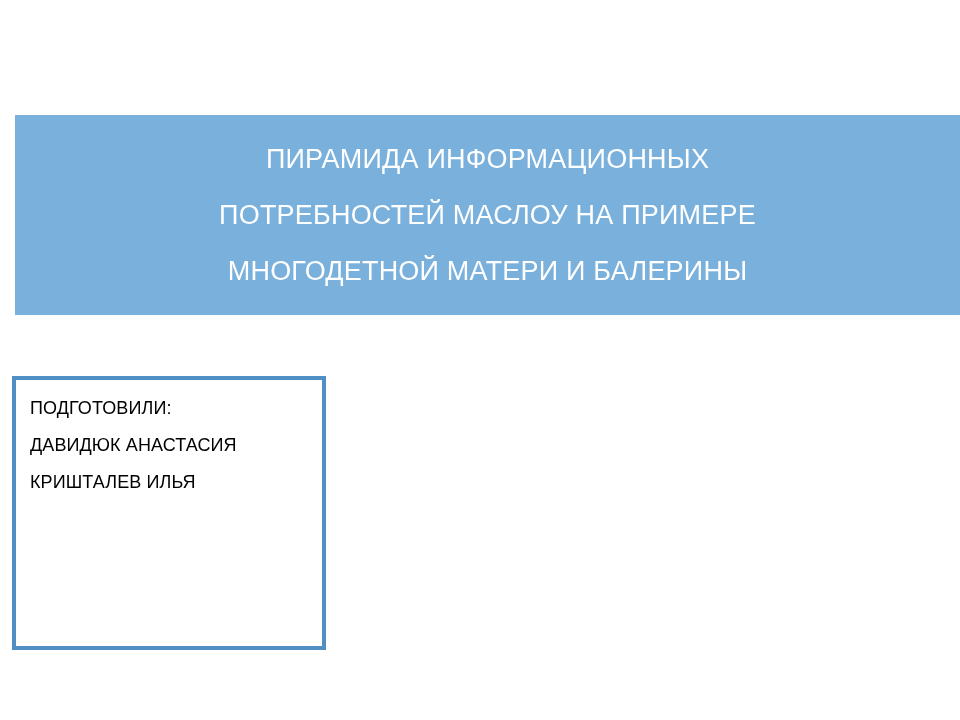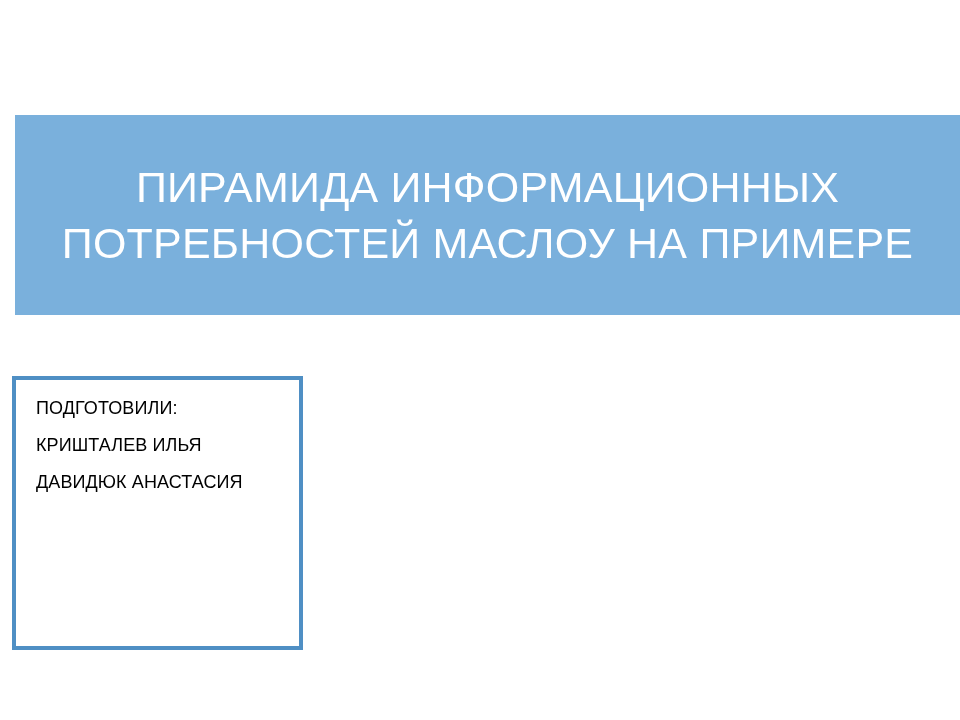--- a/index.html
+++ b/index.html
@@ -30,60 +30,61 @@
     background: #7ab0dc;
     display: flex;
     flex-direction: column;
     align-items: center;
     justify-content: center;
     box-sizing: border-box;
     padding: 0 8px;
   }
   .title-line {
     color: #ffffff;
-    font-size: 43px;
+    font-size: 27px;
     line-height: 56px;
     font-weight: 400;
     letter-spacing: 0.2px;
     text-align: center;
     white-space: nowrap;
     text-transform: uppercase;
   }
 
   
   #authors-box {
     position: absolute;
     left: 12px;
     top: 376px;
-    width: 291px;
+    width: 314px;
     height: 274px;
     background: #ffffff;
     border: 4px solid #4f8fc4;
     box-sizing: border-box;
-    padding: 10px 0 0 20px;
+    padding: 10px 0 0 14px;
   }
   .author-line {
     color: #000000;
     font-size: 18px;
     line-height: 37px;
     font-weight: 400;
     white-space: nowrap;
     text-transform: uppercase;
     letter-spacing: 0.1px;
   }
 </style>
 </head>
 <body>
 
 <div id="slide">
 
   <div id="title-banner">
     <div class="title-line">ПИРАМИДА ИНФОРМАЦИОННЫХ</div>
     <div class="title-line">ПОТРЕБНОСТЕЙ МАСЛОУ НА ПРИМЕРЕ</div>
+    <div class="title-line">МНОГОДЕТНОЙ МАТЕРИ И БАЛЕРИНЫ</div>
   </div>
 
   <div id="authors-box">
     <div class="author-line">ПОДГОТОВИЛИ:</div>
+    <div class="author-line">ДАВИДЮК АНАСТАСИЯ</div>
     <div class="author-line">КРИШТАЛЕВ ИЛЬЯ</div>
-    <div class="author-line">ДАВИДЮК АНАСТАСИЯ</div>
   </div>
 
 </div>
 
 </body></html>

